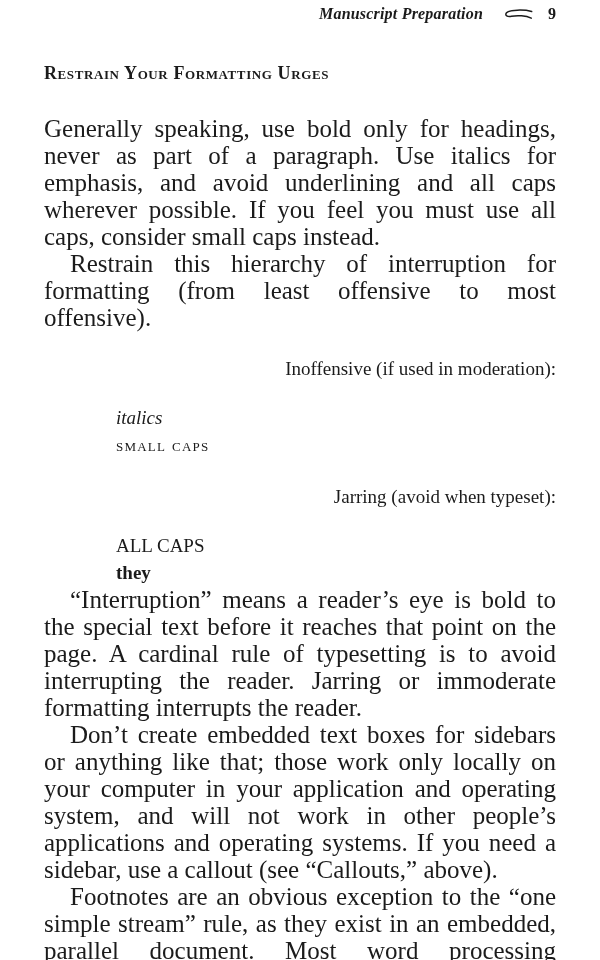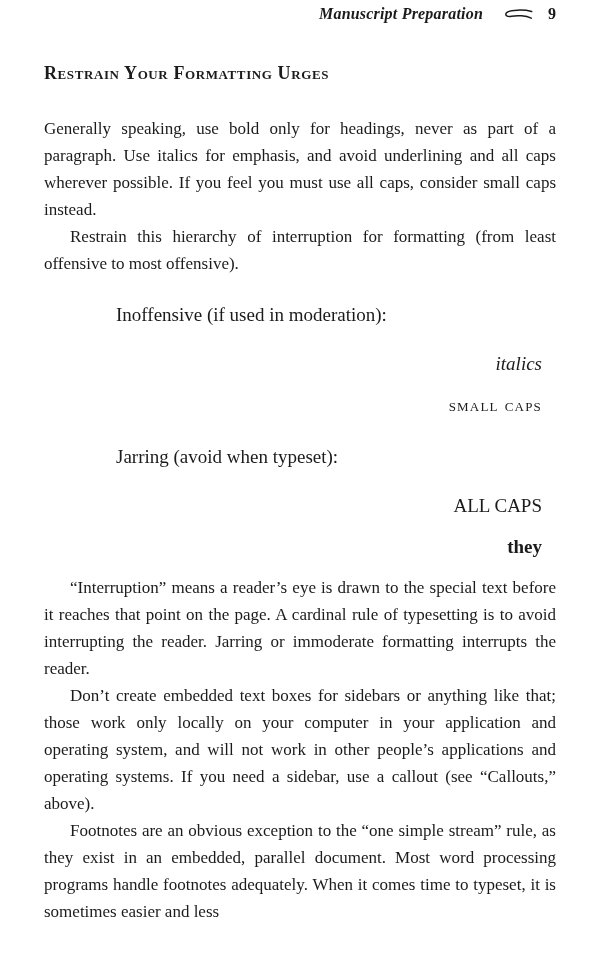--- a/index.html
+++ b/index.html
@@ -49,37 +49,37 @@
     margin: 36px 0 0 0;
     font-size: 18px;
     line-height: 26px;
     font-weight: bold;
     font-variant: small-caps;
     letter-spacing: 0.6px;
   }
   
   p.body-para {
     margin: 0;
-    font-size: 17px;
+    font-size: 25px;
     line-height: 27px;
     text-align: justify;
     hyphens: manual;
   }
   p.first-para { margin-top: 29px; }
   p.indent { text-indent: 26px; }
   
   .hierarchy {
     margin: 24px 0 0 72px;
     font-size: 19px;
     line-height: 27px;
   }
-  .h-label { margin: 0; }
+  .h-label { margin: 0; text-align: right; }
   .h-label.jarring { margin-top: 25px; }
   .h-group { margin-top: 22px; }
-  .h-item { margin: 14px; text-align: right; }
+  .h-item { margin: 0; }
   .item-italics { font-style: italic; }
   .item-smallcaps { font-variant: small-caps; letter-spacing: 1.2px; }
   .item-bold { font-weight: bold; }
   .item-underline { text-decoration: underline; text-underline-offset: 3px; }
   .after-hierarchy { margin-top: 25px; }
 </style>
 </head>
 <body>
 
 <div class="page">
@@ -106,19 +106,19 @@
       <div class="h-item item-italics">italics</div>
       <div class="h-item item-smallcaps">small caps</div>
     </div>
     <div class="h-label jarring">Jarring (avoid when typeset):</div>
     <div class="h-group">
       <div class="h-item">ALL CAPS</div>
       <div class="h-item item-bold">they</div>
     </div>
   </div>
 
-  <p class="body-para indent after-hierarchy">“Interruption” means a reader’s eye is drawn to the special text before it reaches that point on the page. A cardinal rule of typesetting is to avoid interrupting the reader. Jarring or immoderate formatting interrupts the reader.</p>
+  <p class="body-para indent after-hierarchy">“Interruption” means a reader’s eye is bold to the special text before it reaches that point on the page. A cardinal rule of typesetting is to avoid interrupting the reader. Jarring or immoderate formatting interrupts the reader.</p>
 
   <p class="body-para indent">Don’t create embedded text boxes for sidebars or anything like that; those work only locally on your computer in your application and operating system, and will not work in other people’s applications and operating systems. If you need a sidebar, use a callout (see “Callouts,” above).</p>
 
   <p class="body-para indent">Footnotes are an obvious exception to the “one simple stream” rule, as they exist in an embedded, parallel document. Most word processing programs handle footnotes adequately. When it comes time to typeset, it is sometimes easier and less</p>
 
 </div>
 
 </body></html>

